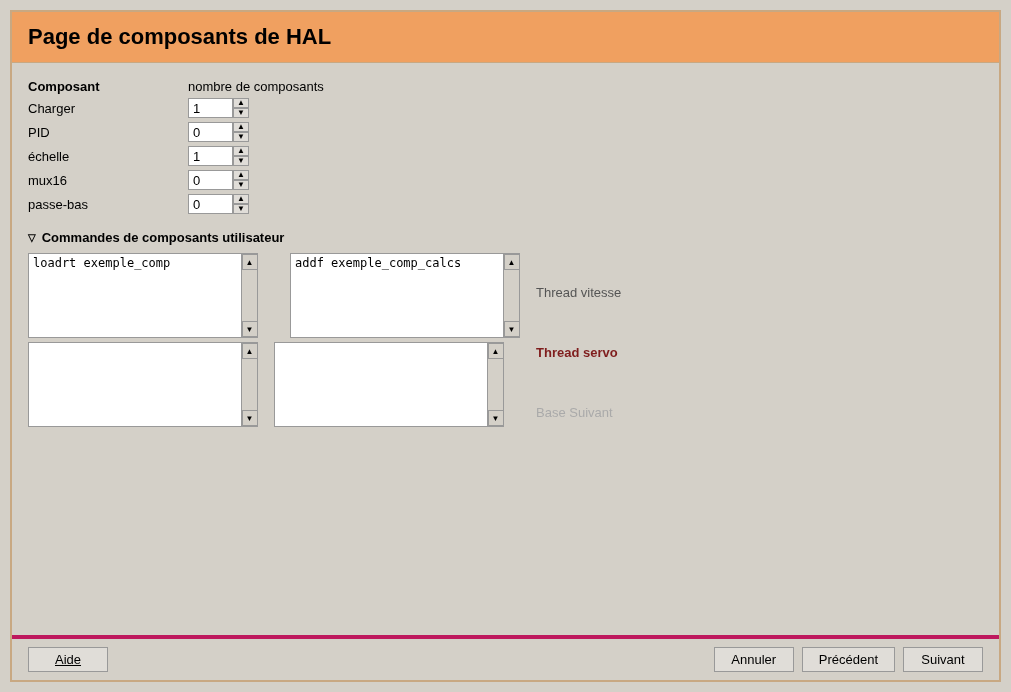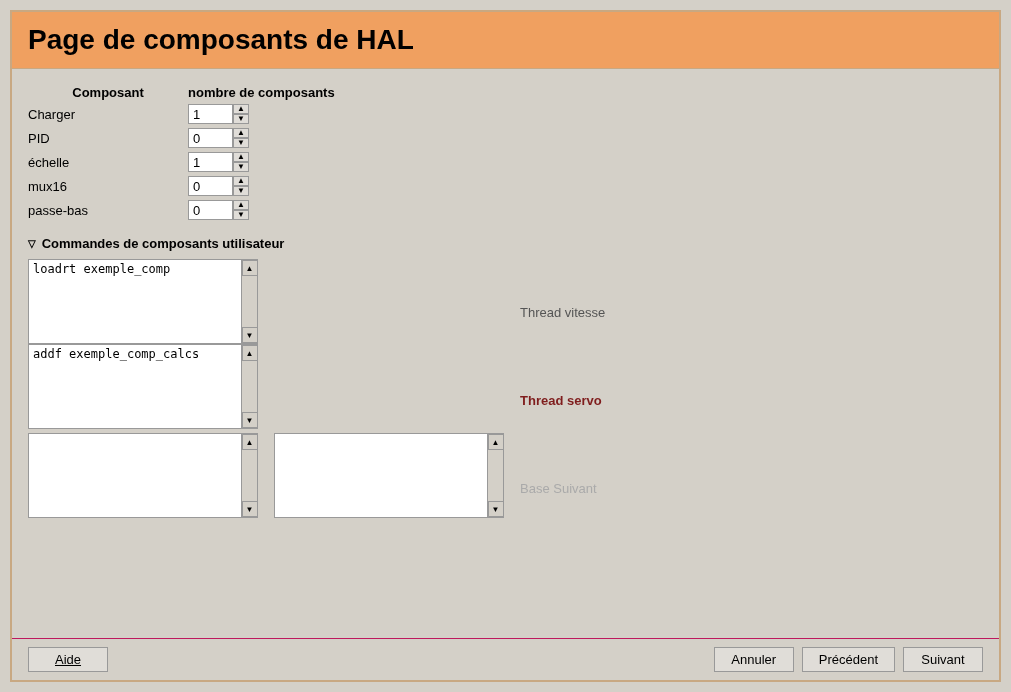--- a/index.html
+++ b/index.html
@@ -22,21 +22,21 @@
       background: #f0f0f0;
     }
 
     .dialog-header {
       background: #f0a060;
       padding: 12px 16px;
       border-bottom: 1px solid #c8a882;
     }
 
     .dialog-header h1 {
-      font-size: 28px;
+      font-size: 22px;
       font-weight: bold;
       color: #000;
     }
 
     .dialog-body {
       flex: 1;
       padding: 16px;
       background: #d4d0c8;
       overflow: auto;
     }
@@ -52,26 +52,25 @@
 
     .table-header-row {
       display: flex;
       gap: 0;
       margin-bottom: 4px;
     }
 
     .col-composant {
       width: 160px;
       font-weight: bold;
-      text-align: center;
     }
 
     .col-nombre {
       width: 160px;
-      font-weight: bold;
+      font-weight: normal;
     }
 
     .component-row {
       display: flex;
       align-items: center;
       margin-bottom: 4px;
     }
 
     .component-label {
       width: 160px;
@@ -202,21 +201,21 @@
     .thread-label-base {
       color: #aaa;
     }
 
     .dialog-footer {
       display: flex;
       justify-content: space-between;
       align-items: center;
       padding: 8px 16px;
       background: #d4d0c8;
-      border-top: 1px solid #be185d;
+      border-top: 4px solid #be185d;
     }
 
     .btn {
       padding: 4px 16px;
       border: 1px solid #999;
       background: #e0ddd8;
       cursor: pointer;
       font-size: 13px;
       min-width: 80px;
     }
@@ -304,21 +303,21 @@
     </div>
 
     <div class="section-header">
       <span class="triangle">▽</span>
       <span>Commandes de composants utilisateur</span>
     </div>
 
     <div class="commands-section">
       <div class="commands-left">
 
-        <div style="display:flex; gap:0;flex-direction:column;">
+        <div style="display:flex; gap:32px;">
           <div class="textarea-with-scroll">
             <div class="textarea-content" contenteditable="false" style="">loadrt exemple_comp</div>
             <div class="scroll-bar">
               <button class="scroll-arrow">▲</button>
               <div class="scroll-track"></div>
               <button class="scroll-arrow">▼</button>
             </div>
           </div>
           <div class="textarea-with-scroll">
             <div class="textarea-content" contenteditable="false" style="">addf exemple_comp_calcs</div>

